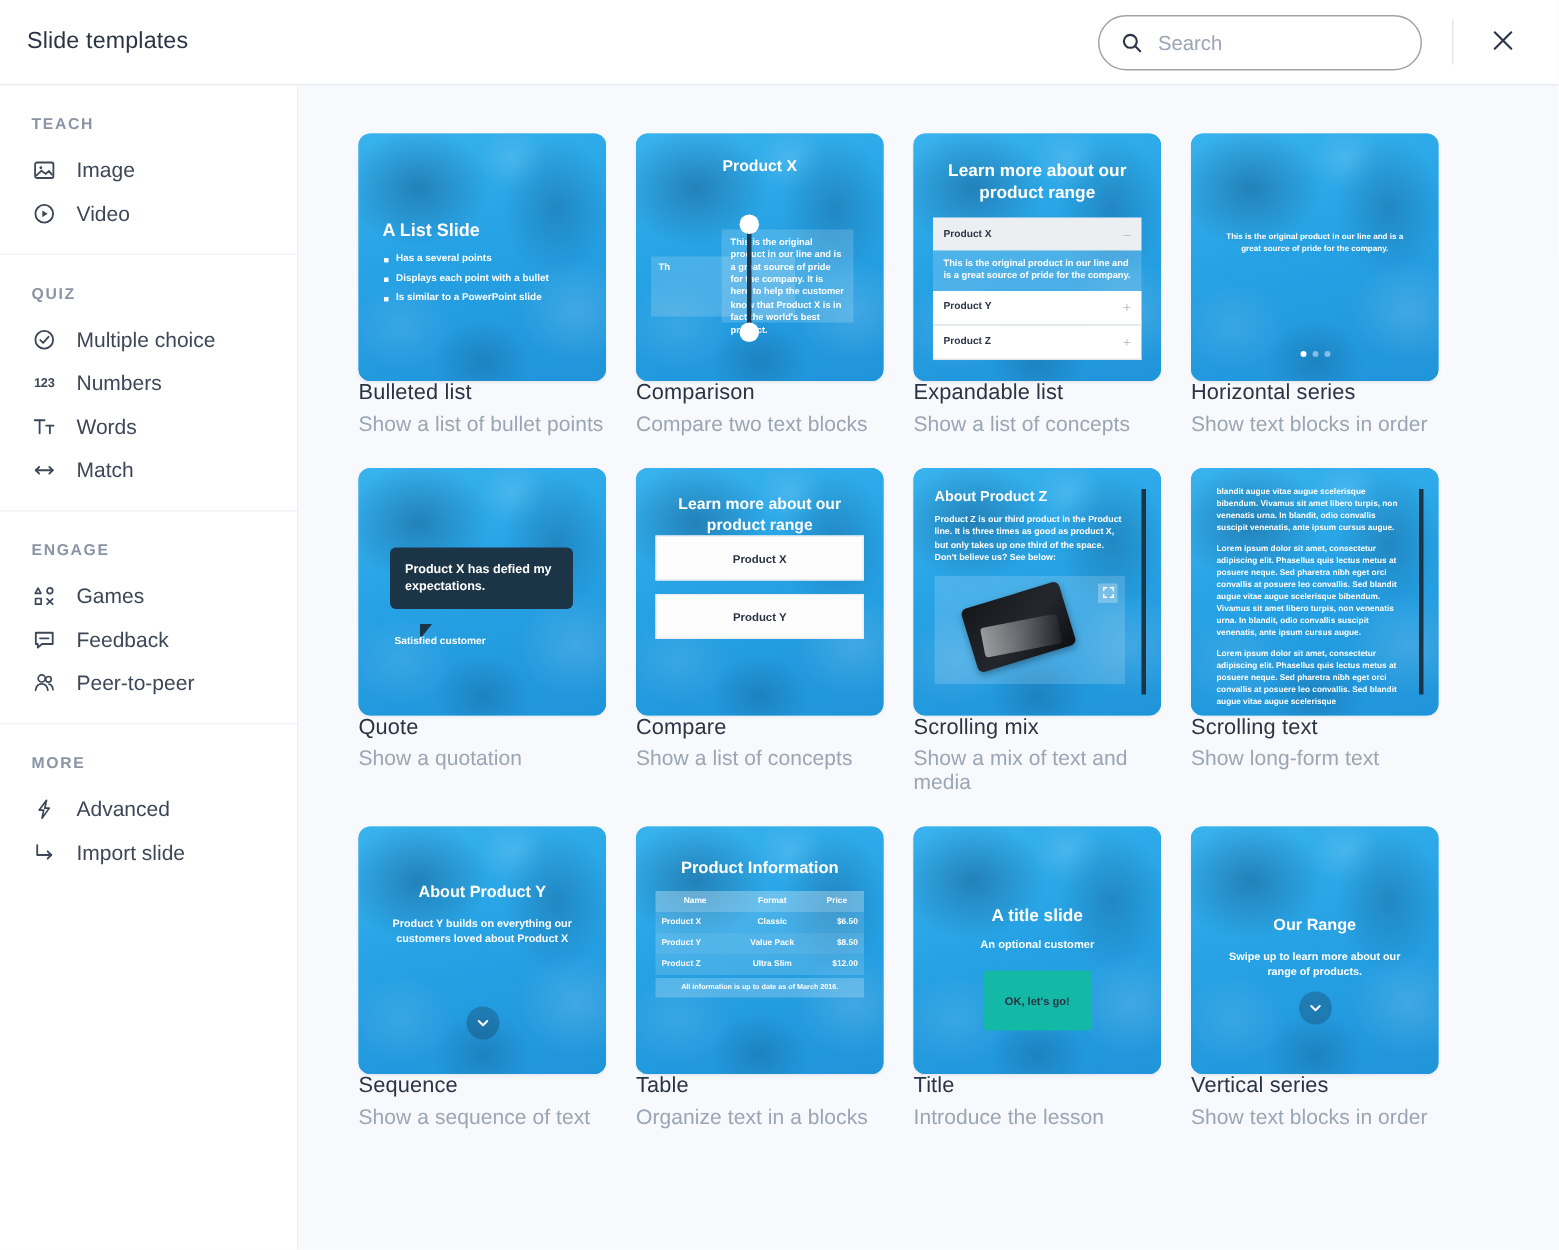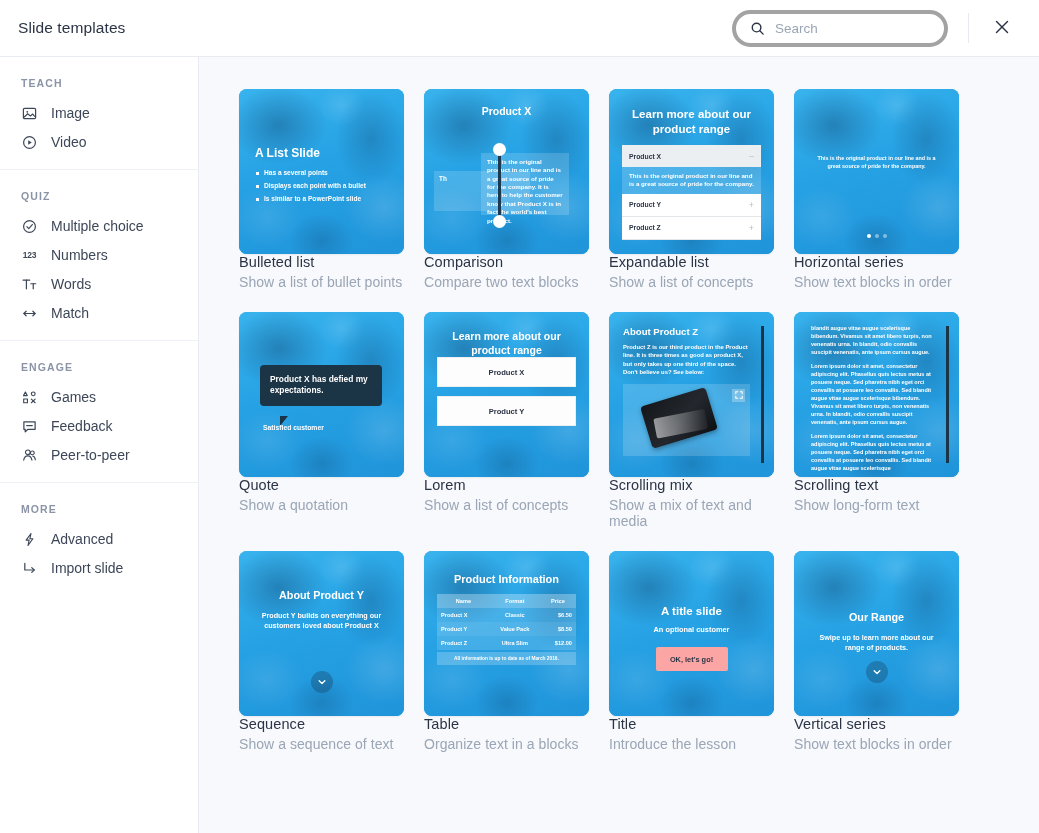--- a/index.html
+++ b/index.html
@@ -20,21 +20,21 @@
     display: flex; align-items: center;
     padding: 0 16px 0 18px;
     position: relative;
   }
   .header-title {
     font-size: 15.5px; color: #2b3445; font-weight: 400; letter-spacing: .1px;
   }
   .header-right { margin-left: auto; display:flex; align-items:center; gap: 0px; }
   .search-box {
     width: 216px; height: 37px;
-    border: 4px solid #a3a3a3; border-radius: 19px;
+    border: 1px solid #a3a3a3; border-radius: 19px;
     background:#fff;
     display:flex; align-items:center; padding: 0 14px;
     gap: 10px;
   }
   .search-box svg { display:block; }
   .search-input {
     border: none; outline: none; background: transparent;
     font-family: "Liberation Sans", sans-serif;
     font-size: 13.5px; color: #2b3445; width: 100%;
     padding: 0;
@@ -244,21 +244,21 @@
   .c3 { width: 26%; text-align:right; }
   .tb-foot {
     background: rgba(255,255,255,.22); text-align:center; font-size: 4.8px;
     font-weight:700; padding: 4px; margin-top: 2px;
   }
 
   
   .ts-title { text-align:center; font-size: 11.5px; font-weight:600; padding-top: 54px; }
   .ts-sub { text-align:center; font-size: 7.4px; font-weight:700; margin-top: 8px; }
   .ts-btn {
-    margin: 13px auto 0 auto; width: 72px; height: 24px; background:#fca5a5; border-radius: 2px;
+    margin: 13px auto 0 auto; width: 72px; height: 40px; background:#14b8a6; border-radius: 2px;
     color:#2b3445; font-size: 7.4px; font-weight:700;
     display:flex; align-items:center; justify-content:center;
   }
 </style>
 </head>
 <body>
 
 <div class="app">
 
   <div class="header">
@@ -503,21 +503,21 @@
 
         <div class="tpl">
           <div class="thumb">
             <div class="photo"></div>
             <div class="slide-inner">
               <div class="rev-title" style="padding-left:18px;padding-right:18px">Learn more about our product range</div>
               <div class="rev-btn">Product X</div>
               <div class="rev-btn">Product Y</div>
             </div>
           </div>
-          <div class="tpl-name">Lorem</div>
+          <div class="tpl-name">Compare</div>
           <div class="tpl-desc">Show a list of concepts</div>
         </div>
 
         <div class="tpl">
           <div class="thumb">
             <div class="photo"></div>
             <div class="slide-inner" style="padding:14px 24px 14px 14px">
               <div class="sm-title">About Product Z</div>
               <div class="sm-body">Product Z is our third product in the Product line. It is three times as good as product X, but only takes up one third of the space. Don't believe us? See below:</div>
               <div class="sm-img">

